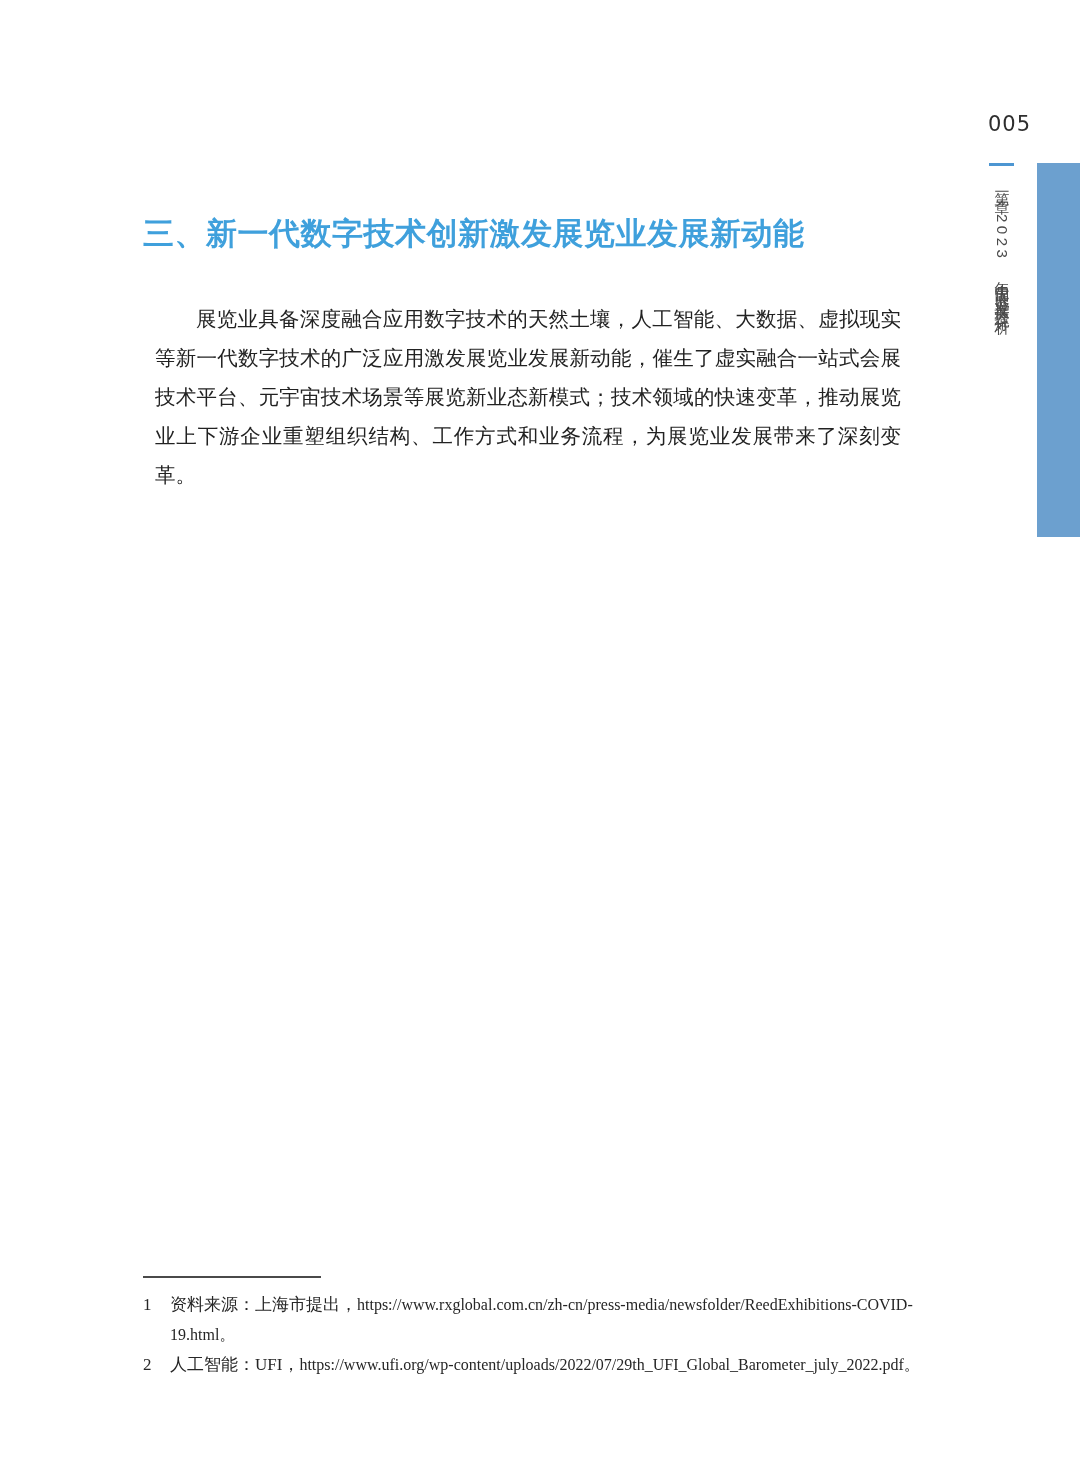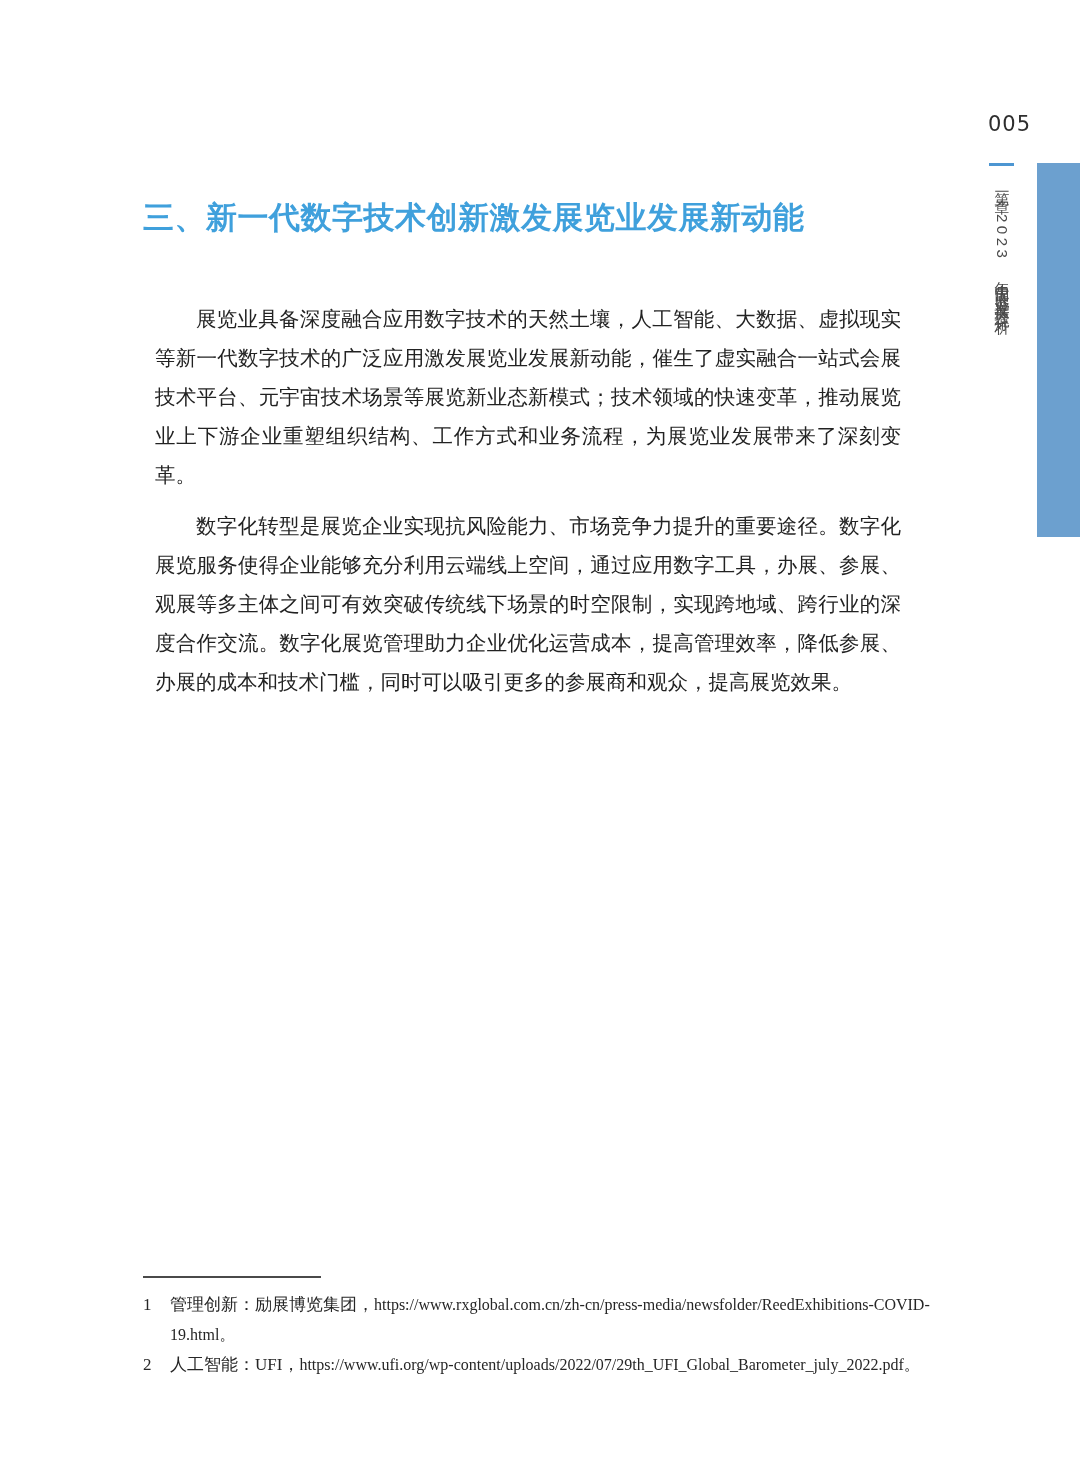--- a/index.html
+++ b/index.html
@@ -26,21 +26,21 @@
   }
   .sidebar-text {
     position:absolute; left:992px; top:180px; height:340px;
     writing-mode:vertical-rl; text-orientation:mixed;
     font-family:"Liberation Sans","DejaVu Sans",sans-serif;
     font-size:15px; color:#4a4a4a; letter-spacing:3.5px;
     white-space:nowrap;
   }
   .sidebar-text .chapter-title { margin-top:16px; }
   .section-heading {
-    position:absolute; left:143px; top:197px; width:790px;
+    position:absolute; left:143px; top:213px; width:790px;
     font-family:Liberation Sans, sans-serif;
     font-size:31px; font-weight:bold; color:#3fa0dc;
     letter-spacing:0.5px;
   }
   .body-text {
     position:absolute; left:143px; top:288px; width:770px;
     font-size:20.5px; line-height:39px; color:#222222;
     text-align:justify;
   }
   .body-text p { margin:12px; text-indent:2em; }
@@ -73,29 +73,28 @@
 
   <div class="sidebar-text">
     <span class="chapter-label">第一章</span>
     <span class="chapter-title">2023 年中国展览业发展环境分析</span>
   </div>
 
   <h1 class="section-heading" style="color: rgb(63, 160, 220);">三、新一代数字技术创新激发展览业发展新动能</h1>
 
   <div class="body-text">
       <p>展览业具备深度融合应用数字技术的天然土壤，人工智能、大数据、虚拟现实等新一代数字技术的广泛应用激发展览业发展新动能，催生了虚实融合一站式会展技术平台、元宇宙技术场景等展览新业态新模式；技术领域的快速变革，推动展览业上下游企业重塑组织结构、工作方式和业务流程，为展览业发展带来了深刻变革。</p>
-      <p>数字化转型是展览企业实现抗风险能力、市场竞争力提升的重要途径。数字化展览服务使得企业能够充分利用云端线上空间，通过应用数字工具，办展、参展、观展等多主体之间可有效突破传统线下场景的时空限制，实现跨地域、跨行业的深度合作交流。数字化展览管理助力企业优化运营成本，提高管理效率，降低参展、办展的成本和技术门槛，同时可以吸引更多的参展商和观众，提高展览效果。</p>
     </div>
 
   <div class="footnote-sep"></div>
 
   <div class="footnotes">
     <div class="fn-row">
       <span class="fn-num">1</span>
-      <span class="fn-body"><span>管理创新：励展博览集团，</span><span class="fn-url">https://www.rxglobal.com.cn/zh-cn/press-media/newsfolder/ReedExhibitions-COVID-19.html。</span></span>
+      <span class="fn-body"><span>资料来源：上海市提出，</span><span class="fn-url">https://www.rxglobal.com.cn/zh-cn/press-media/newsfolder/ReedExhibitions-COVID-19.html。</span></span>
     </div>
     <div class="fn-row">
       <span class="fn-num">2</span>
       <span class="fn-body"><span>人工智能：UFI，</span><span class="fn-url">https://www.ufi.org/wp-content/uploads/2022/07/29th_UFI_Global_Barometer_july_2022.pdf。</span></span>
     </div>
   </div>
 
 </div>
 
 </body></html>

